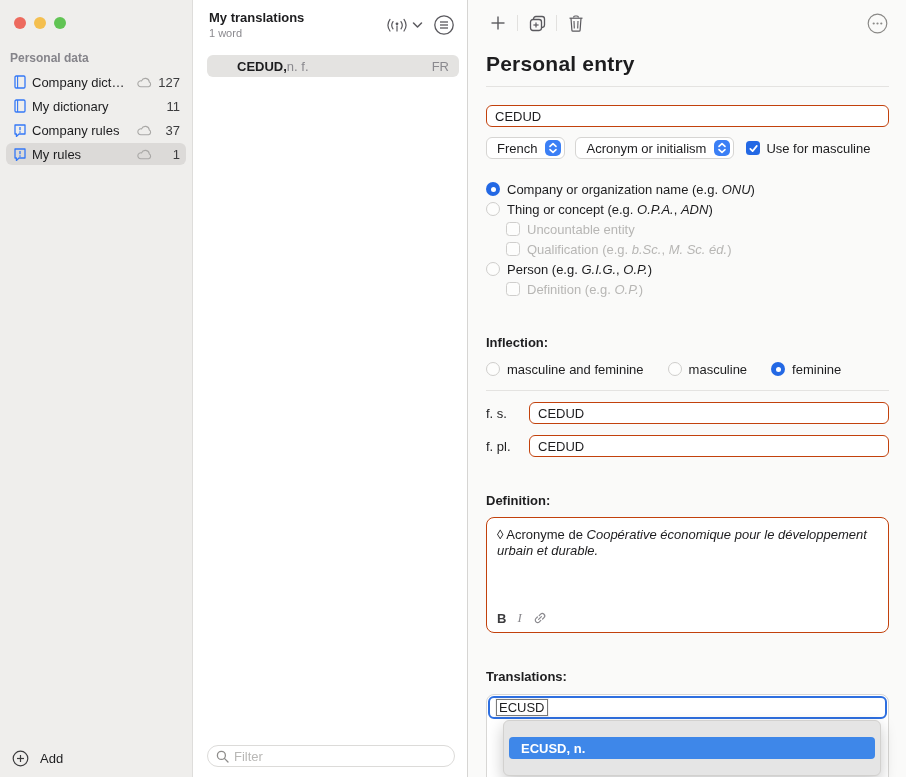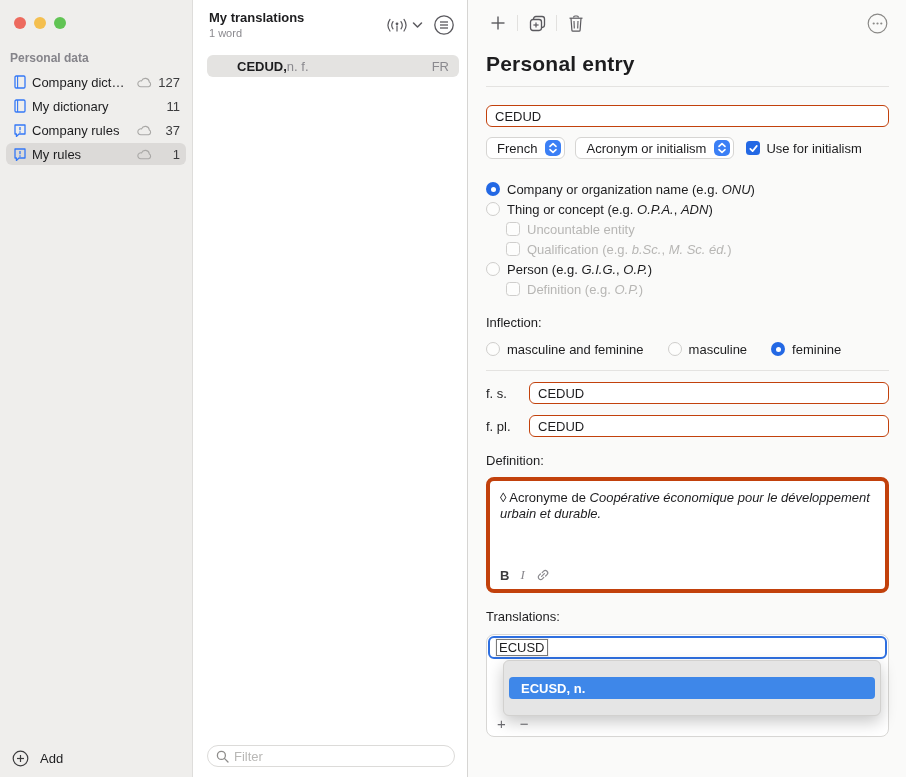--- a/index.html
+++ b/index.html
@@ -106,31 +106,31 @@
     width: 14px; height: 14px; border-radius: 50%; flex: 0 0 14px;
     border: 1px solid #cfcecc; background: #fdfdfc; position: relative;
   }
   .radio.on { border: none; background: #2368e4; }
   .radio.on::after {
     content: ""; position: absolute; left: 4.5px; top: 4.5px;
     width: 5px; height: 5px; border-radius: 50%; background: #fff;
   }
   .ex { font-style: italic; }
 
-  .sec-label { font-weight: 400; margin-top: 16px; }
+  .sec-label { font-weight: 700; margin-top: 36px; }
   .inflect-row { display: flex; align-items: center; gap: 7px; margin-top: 10px; height: 18px; }
   .inflect-row .gap { width: 10px; }
   .divider-inflect { margin-top: 12px; }
 
   .field-row { display: flex; align-items: center; margin-top: 11px; }
   .field-row .f-label { width: 43px; flex: 0 0 43px; }
   .field-row .text-input { flex: 1; }
 
   .def-box {
-    margin-top: 9px; border: 4px solid #c2410c; border-radius: 8px; background: #fff;
+    margin-top: 9px; border: 1px solid #c2410c; border-radius: 8px; background: #fff;
     height: 116px; padding: 9px 10px 6px 10px; display: flex; flex-direction: column;
   }
   .def-text { line-height: 16px; }
   .def-fmtbar { margin-top: auto; display: flex; align-items: center; gap: 11px; }
   .fmt-b { font-weight: 700; color: #3c3c3e; font-size: 13px; }
   .fmt-i { font-style: italic; color: #8a898e; font-size: 13px; font-family: "Liberation Serif", serif; }
 
   .trans-box {
     margin-top: 10px; border: 1px solid #d8d7d5; border-radius: 8px; background: #fff;
     height: 103px; position: relative;
@@ -357,21 +357,21 @@
             <polyline points="3,8.6 6,11.4 9,8.6" fill="none" stroke="#fff" stroke-width="1.6" stroke-linecap="round" stroke-linejoin="round"></polyline>
           </svg>
       </span>
     </div>
     <div class="checkbox-row">
       <span class="cbox checked">
         <svg width="11" height="11" viewBox="0 0 11 11">
             <polyline points="2.3,5.8 4.6,8.1 8.8,2.9" fill="none" stroke="#fff" stroke-width="1.7" stroke-linecap="round" stroke-linejoin="round"></polyline>
           </svg>
       </span>
-      <span>Use for initialism</span>
+      <span>Use for masculine</span>
     </div>
   </div>
 
   <div class="types">
     <div class="t-row">
       <span class="radio on"></span>
       <span><span>Company or organization name (e.g. </span><span class="ex">ONU</span><span>)</span></span>
     </div>
     <div class="t-row">
       <span class="radio"></span>

